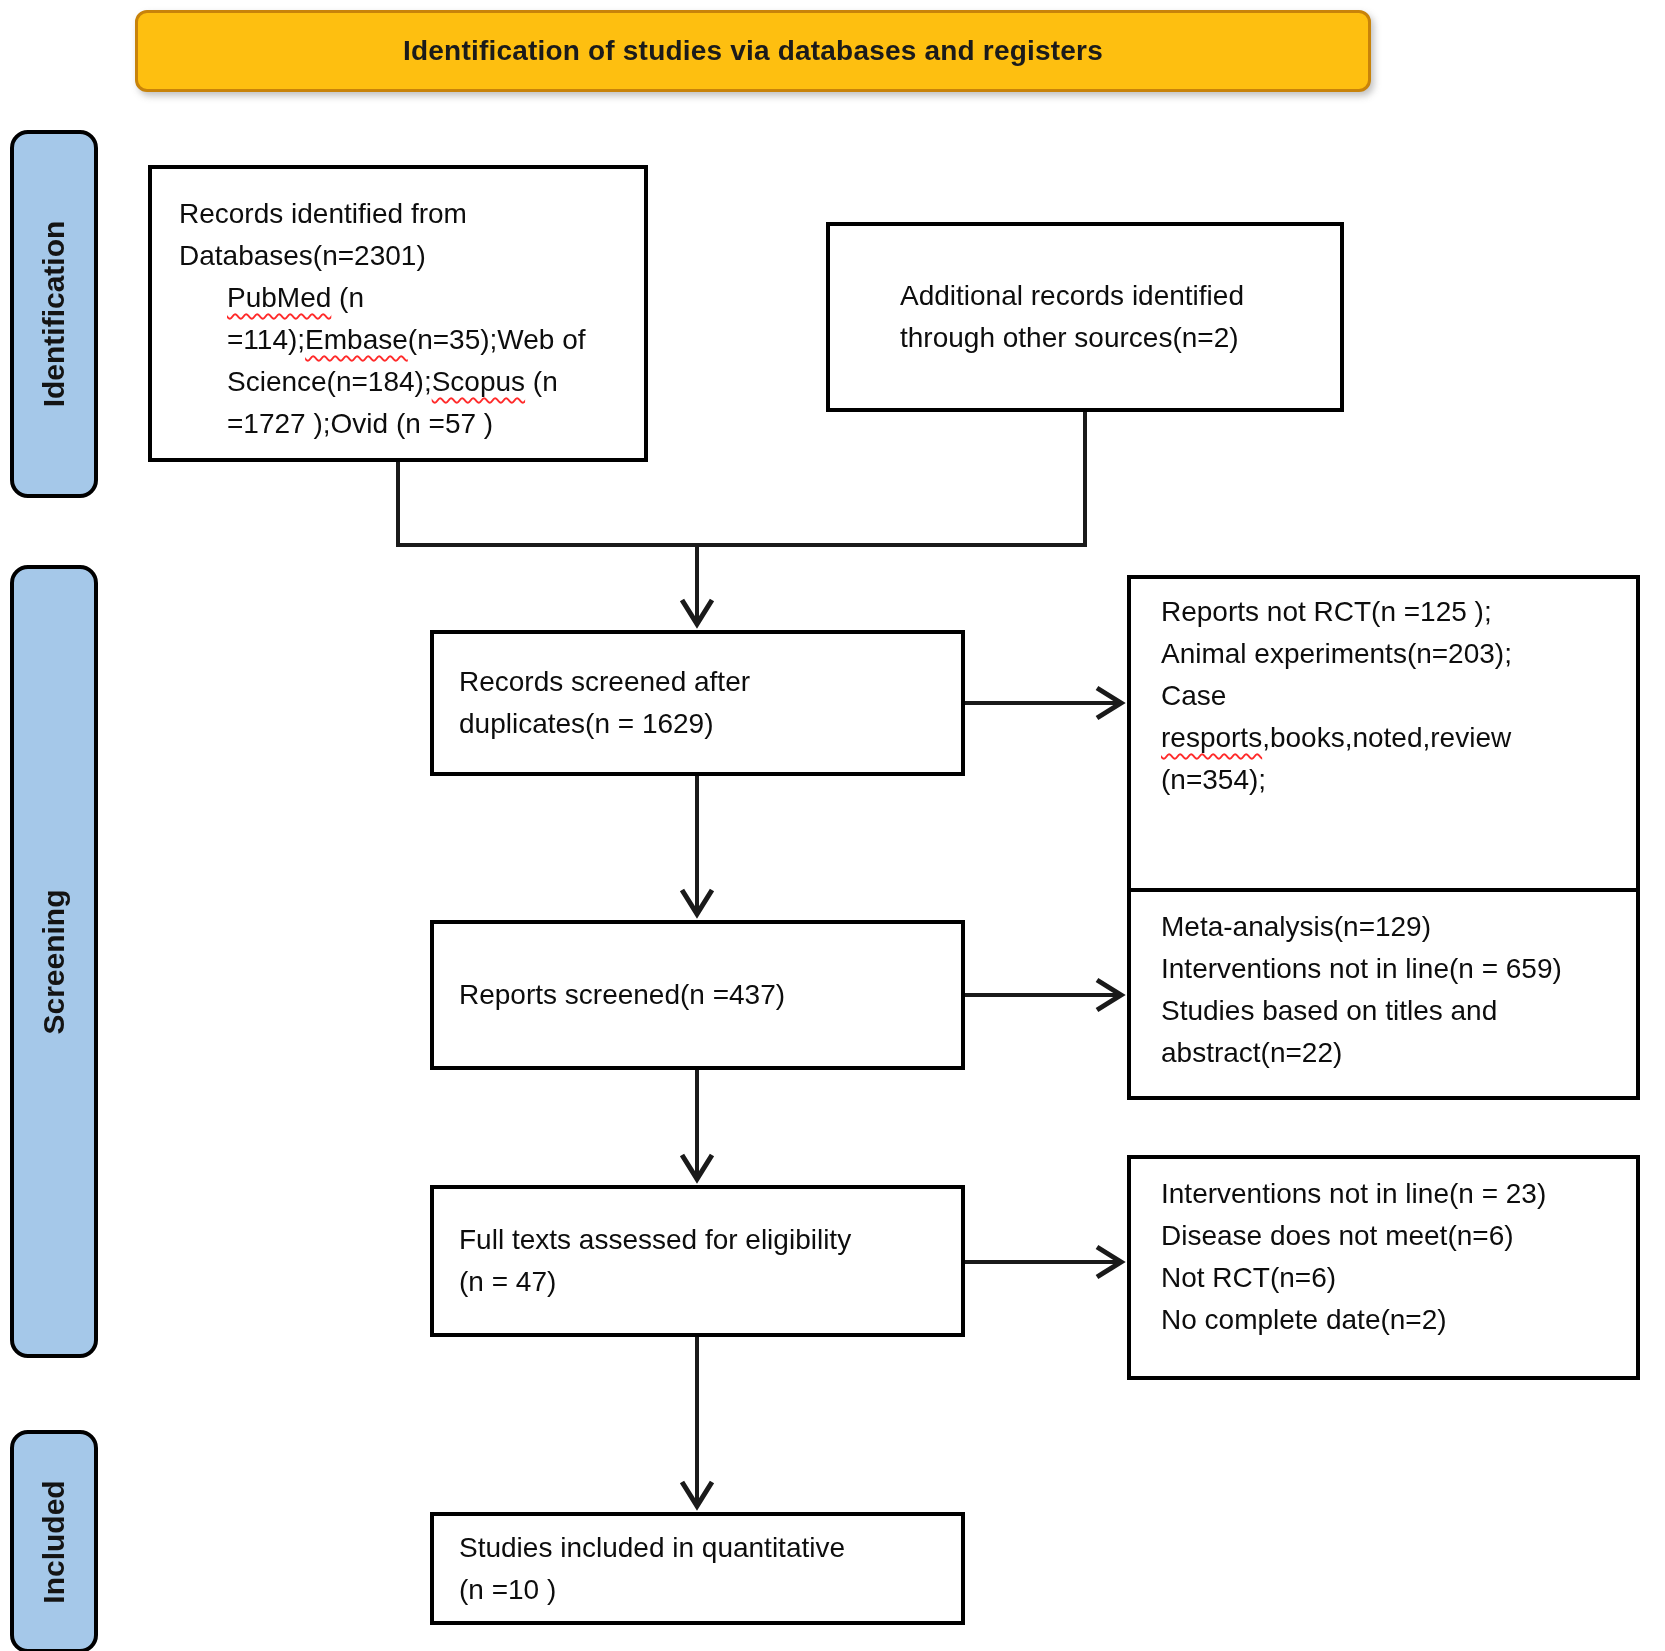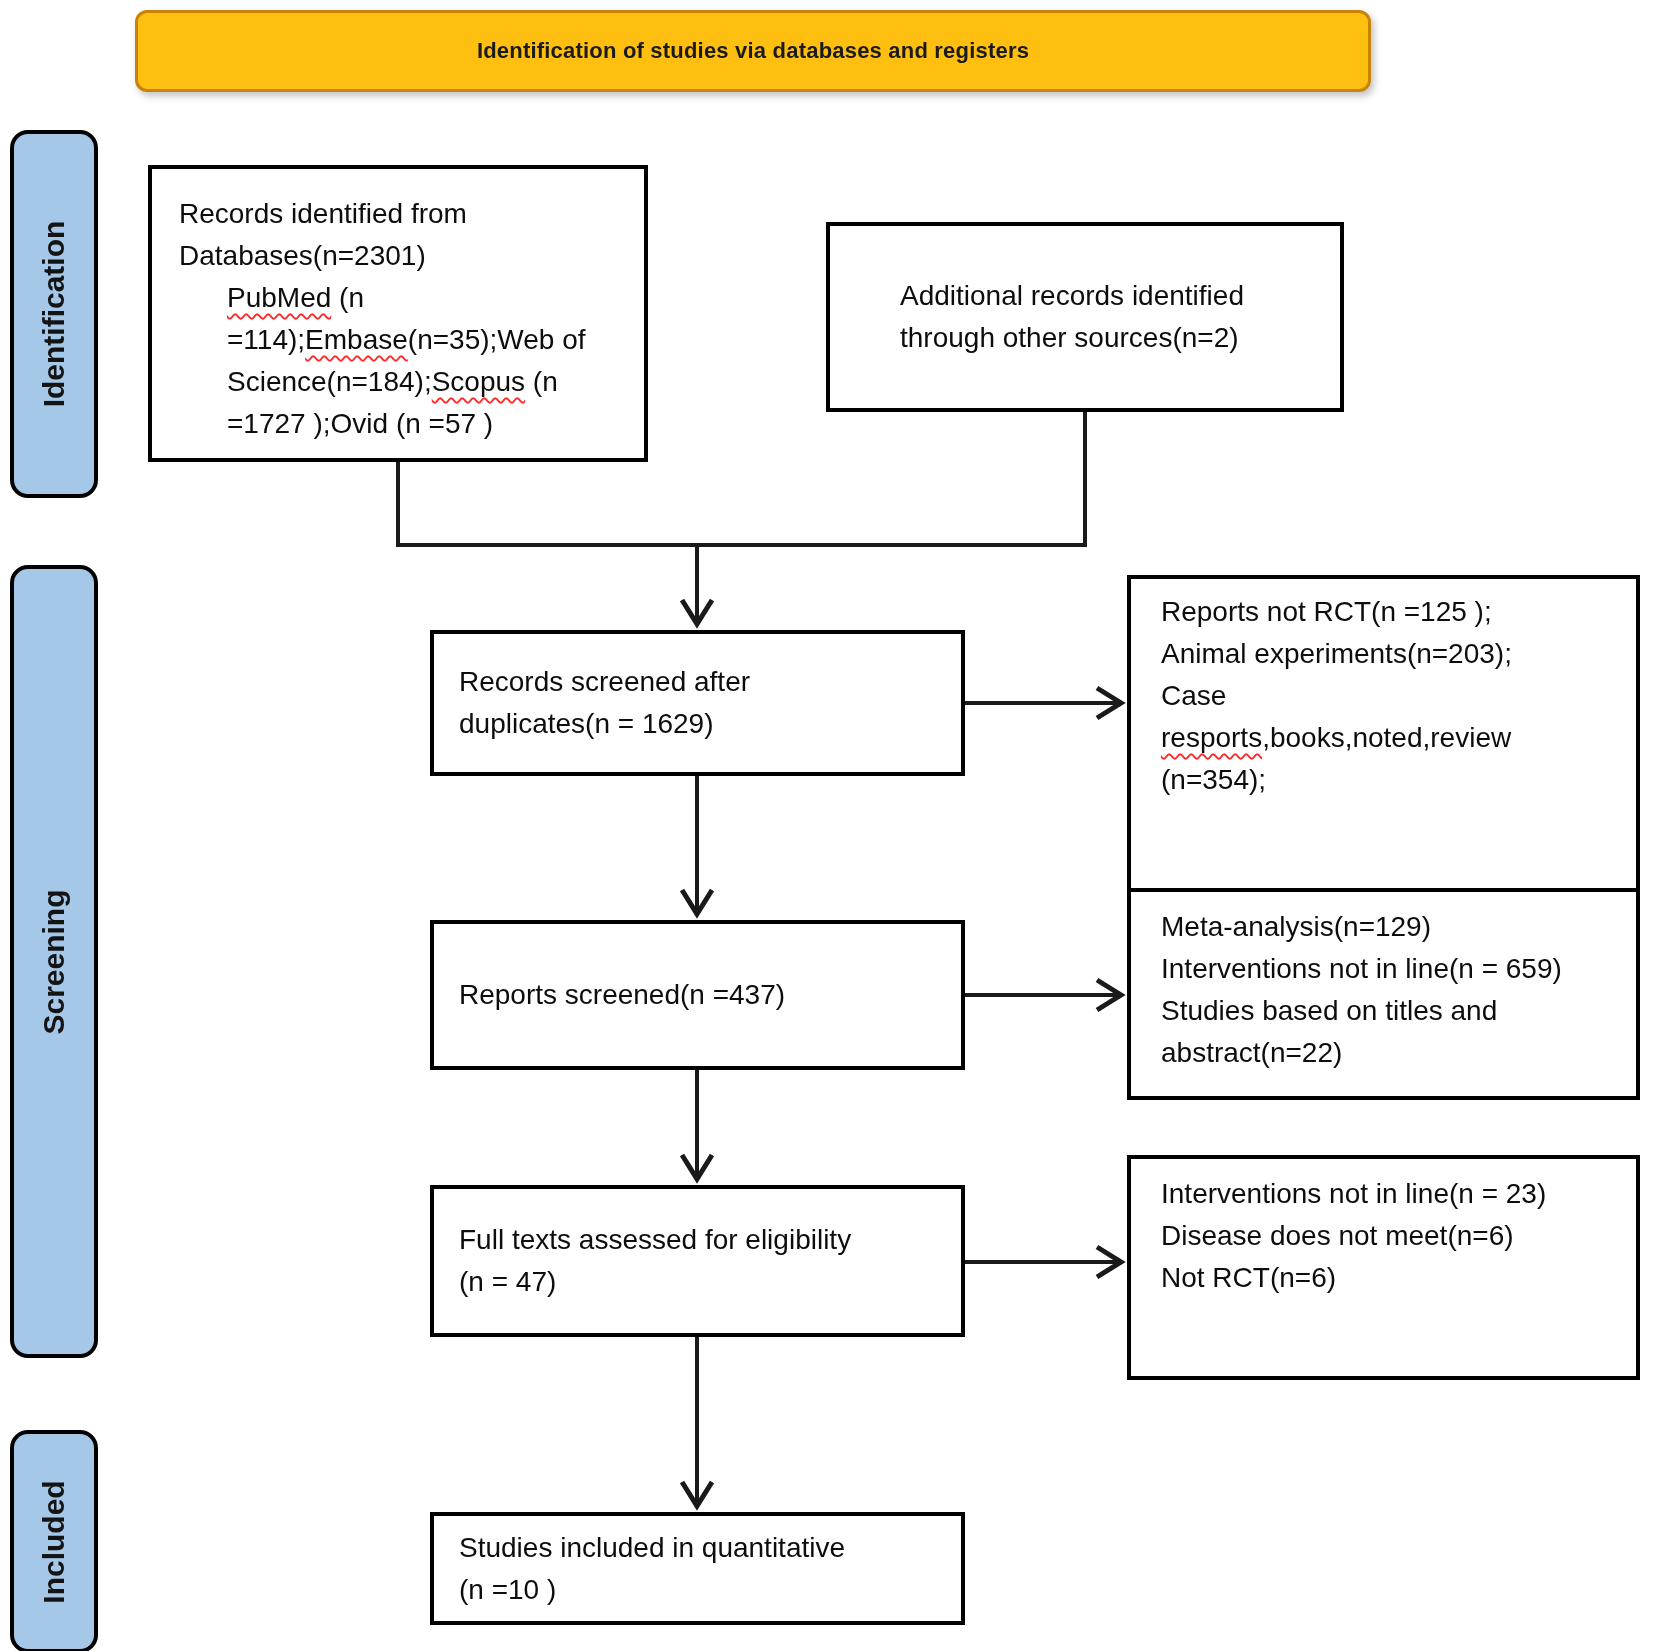--- a/index.html
+++ b/index.html
@@ -12,21 +12,21 @@
 
   
   .banner{
     position:absolute;left:135px;top:10px;width:1230px;height:76px;
     background:var(--banner-fill,#FEBF10);
     border:3px solid var(--banner-border,#C8830A);
     border-radius:12px;
     box-shadow:3px 4px 7px rgba(120,120,120,.45);
     display:flex;align-items:center;justify-content:center;
   }
-  .banner .title{font-size:22px;font-weight:bold;color:#1b1b1b;letter-spacing:.2px;}
+  .banner .title{font-size:28px;font-weight:bold;color:#1b1b1b;letter-spacing:.2px;}
 
   
   .stage{
     position:absolute;left:10px;width:80px;
     background:var(--stage-fill,#A5C8E9);
     border:4px solid #000;border-radius:18px;
   }
   .stage .stage-label{
     position:absolute;top:50%;left:50%;
     transform:translate(-50%,-50%) rotate(-90deg);
@@ -141,20 +141,21 @@
 
   <div class="box full-texts">
       <div class="line"><span>Full texts assessed for eligibility</span></div>
       <div class="line"><span>(n = 47)</span></div>
     </div>
 
   <div class="box exclusion-3">
       <div class="line"><span>Interventions not in line(n = 23)</span></div>
       <div class="line"><span>Disease does not meet(n=6)</span></div>
       <div class="line"><span>Not RCT(n=6)</span></div>
+      <div class="line"><span>No complete date(n=2)</span></div>
     </div>
 
   <div class="box studies-included">
       <div class="line"><span>Studies included in quantitative</span></div>
       <div class="line"><span>(n =10 )</span></div>
     </div>
 
 </div>
 
 </body></html>

